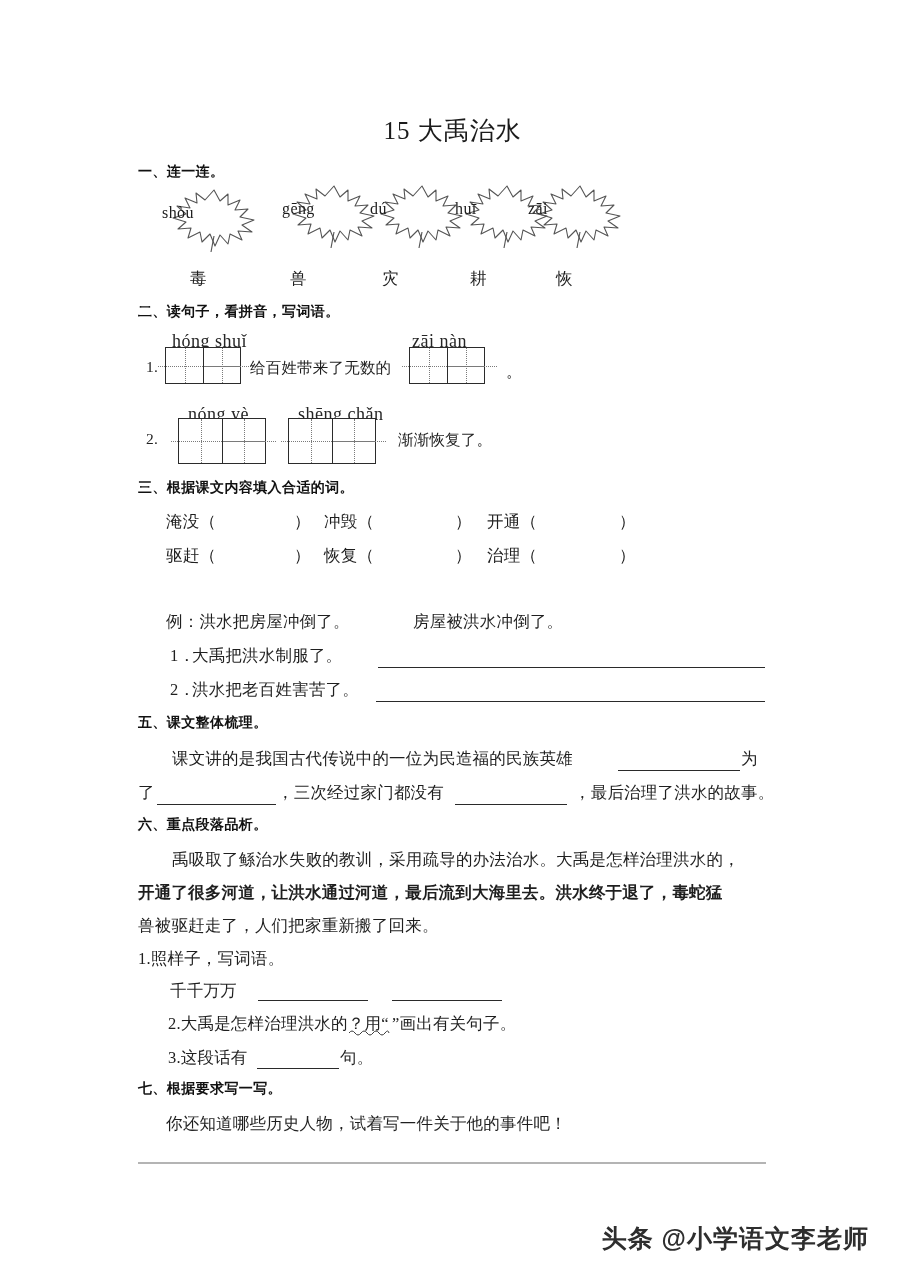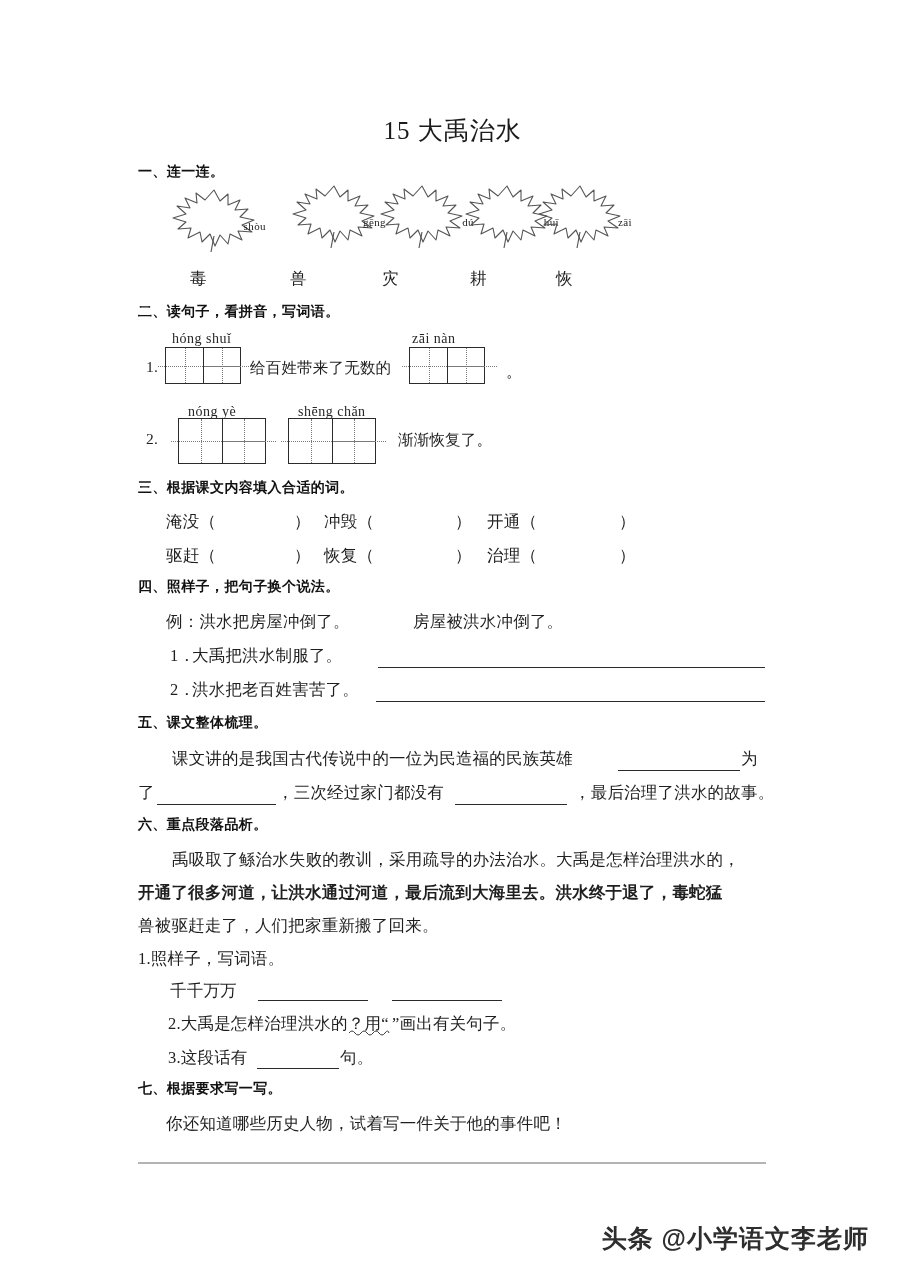--- a/index.html
+++ b/index.html
@@ -50,45 +50,45 @@
     font-size: 16.5px;
     color: #1f1f1f;
     white-space: nowrap;
     letter-spacing: 0.2px;
   }
   .btext.sm { font-size: 15.5px; }
 
   
   .pinyin {
     position: absolute;
-    font-size: 14px;
+    font-size: 18px;
     font-family: "Liberation Serif", serif;
     color: #262626;
     white-space: nowrap;
     letter-spacing: 0.5px;
   }
 
   
   .leaf-wrap {
     position: absolute;
     width: 104px;
     height: 68px;
   }
   .leaf-wrap svg {
     position: absolute;
     left: 0; top: 0;
     width: 104px;
     height: 68px;
   }
   .leaf-txt {
     position: absolute;
-    left: 0; top: 36px;
+    left: 0; top: 20px;
     width: 104px;
-    text-align: right;
-    font-size: 11px;
+    text-align: left;
+    font-size: 16px;
     font-family: "Liberation Serif", serif;
     color: #1c1c1c;
     letter-spacing: 0.4px;
   }
 
   
   .grid {
     position: absolute;
     display: flex;
     border: 1.6px solid #2b2b2b;
@@ -258,21 +258,20 @@
   <div class="btext" style="left:487px; top:511px;">开通（</div>
   <div class="btext" style="left:619px; top:511px;">）</div>
 
   <div class="btext" style="left:166px; top:545px;">驱赶（</div>
   <div class="btext" style="left:294px; top:545px;">）</div>
   <div class="btext" style="left:324px; top:545px;">恢复（</div>
   <div class="btext" style="left:455px; top:545px;">）</div>
   <div class="btext" style="left:487px; top:545px;">治理（</div>
   <div class="btext" style="left:619px; top:545px;">）</div>
 
-  <div class="sec-head" style="left:138px; top:578px;">四、照样子，把句子换个说法。</div>
 
   <div class="btext" style="left:166px; top:611px;">例：洪水把房屋冲倒了。</div>
   <div class="btext" style="left:413px; top:611px;">房屋被洪水冲倒了。</div>
 
   <div class="btext" style="left:170px; top:645px;">1．</div>
   <div class="btext" style="left:192px; top:645px;">大禹把洪水制服了。</div>
   <div class="uline" style="left:378px; top:667px; width:387px;"></div>
 
   <div class="btext" style="left:170px; top:679px;">2．</div>
   <div class="btext" style="left:192px; top:679px;">洪水把老百姓害苦了。</div>

